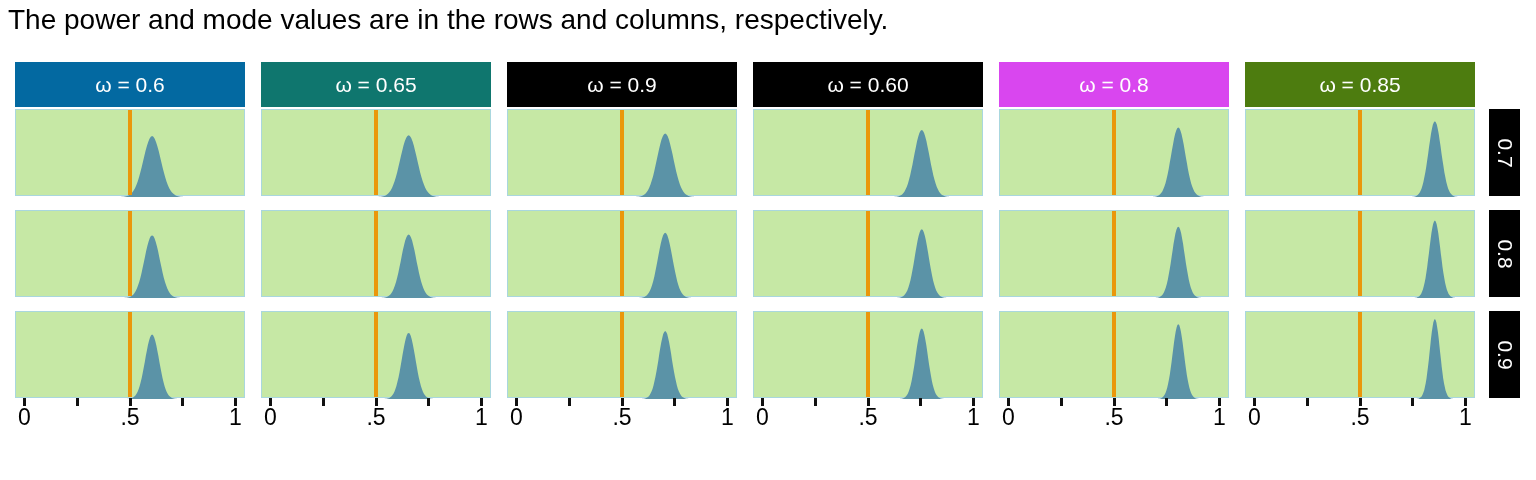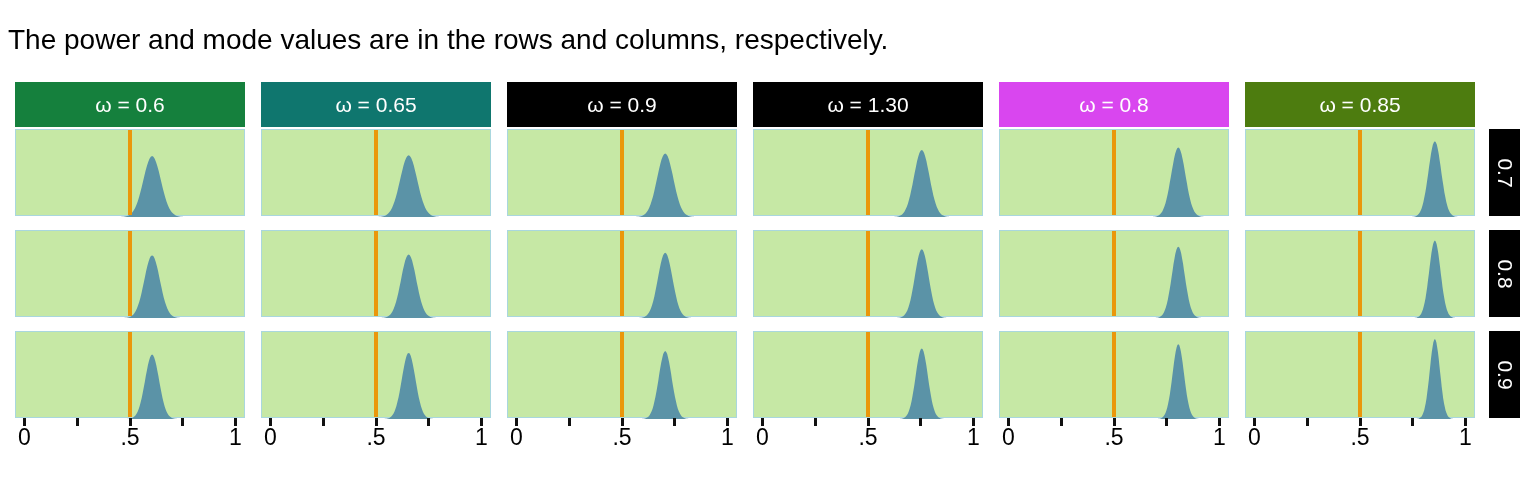--- a/index.html
+++ b/index.html
@@ -5,21 +5,20 @@
   html, body {
     margin: 0; padding: 0;
     background: #ffffff;
     font-family: "Liberation Sans", "DejaVu Sans", sans-serif;
   }
   #stage {
     position: relative;
     width: 1536px; height: 432px;
     background: #ffffff;
     overflow: hidden;
-    margin-top: 20px;
   }
   .title {
     position: absolute;
     left: 8px; top: 4px;
     font-size: 28px;
     color: #000000;
     white-space: nowrap;
   }
   .col-strip {
     position: absolute;
@@ -62,31 +61,31 @@
     font-size: 28px;
     color: #000000;
   }
 </style>
 </head>
 <body>
 
 <div id="stage">
   <div class="title">The power and mode values are in the rows and columns, respectively.</div>
   <div id="grid">
-      <div class="col-strip" style="left: 15px; top: 62px; width: 230px; height: 45px; background: #15803d; justify-content: center;">
+      <div class="col-strip" style="left: 15px; top: 62px; width: 230px; height: 45px; background: #0369a1; justify-content: center;">
         <span>ω = 0.6</span>
       </div>
       <div class="col-strip" style="left: 261px; top: 62px; width: 230px; height: 45px; background: #0f766e;">
         <span>ω = 0.65</span>
       </div>
       <div class="col-strip" style="left: 507px; top: 62px; width: 230px; height: 45px; background: rgb(0, 0, 0);">
         <span>ω = 0.9</span>
       </div>
       <div class="col-strip" style="left: 753px; top: 62px; width: 230px; height: 45px; background: rgb(0, 0, 0);">
-        <span>ω = 1.30</span>
+        <span>ω = 0.60</span>
       </div>
       <div class="col-strip" style="left: 999px; top: 62px; width: 230px; height: 45px; background: #d946ef;">
         <span>ω = 0.8</span>
       </div>
       <div class="col-strip" style="left: 1245px; top: 62px; width: 230px; height: 45px; background: #4d7c0f;">
         <span>ω = 0.85</span>
       </div>
       <div class="row-strip" style="left: 1489px; top: 109px; width: 31px; height: 87px; background: rgb(0, 0, 0);">
         <span>0.7</span>
       </div>

